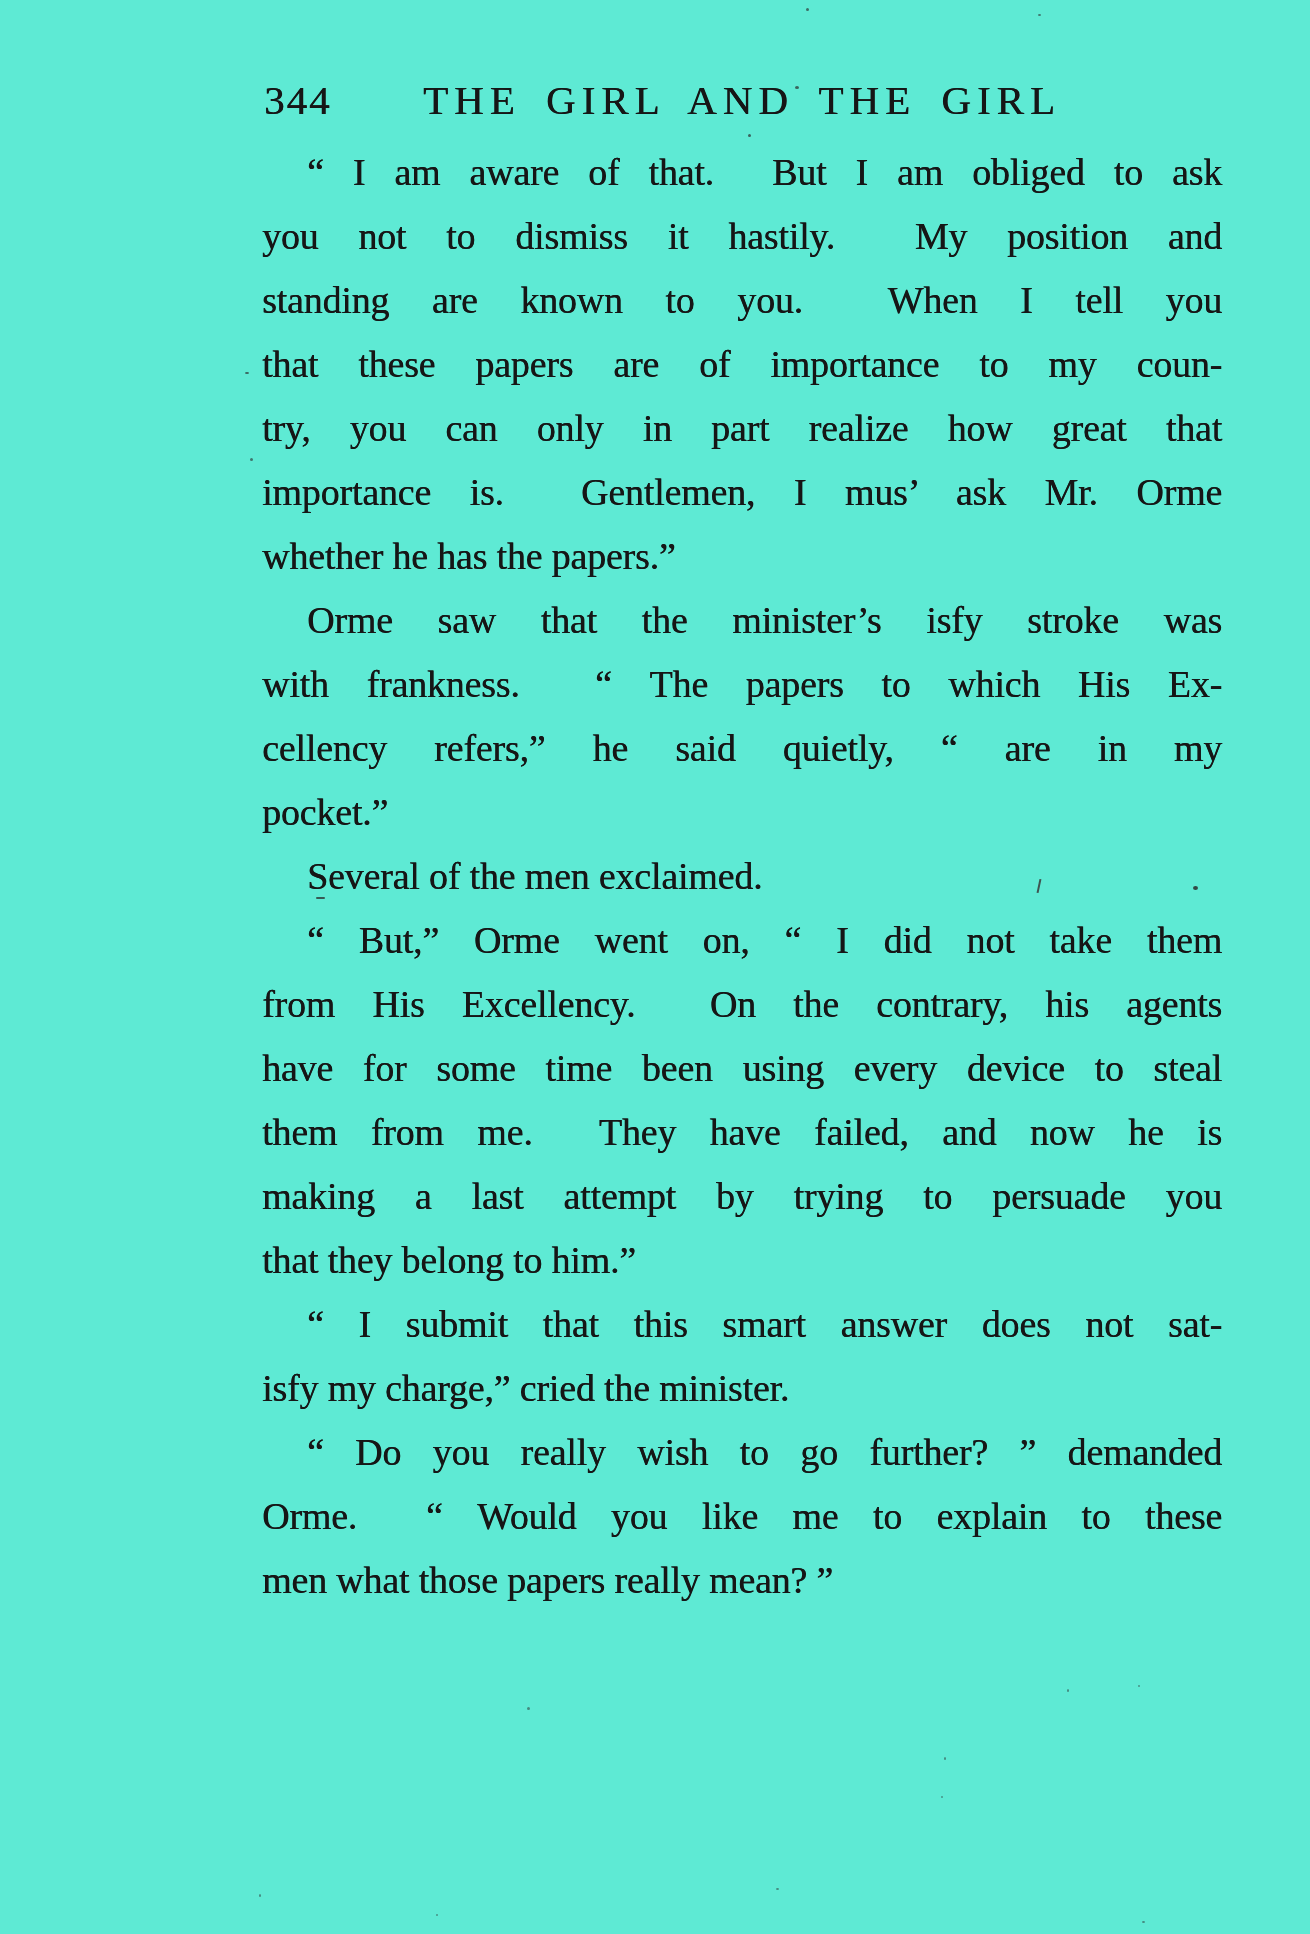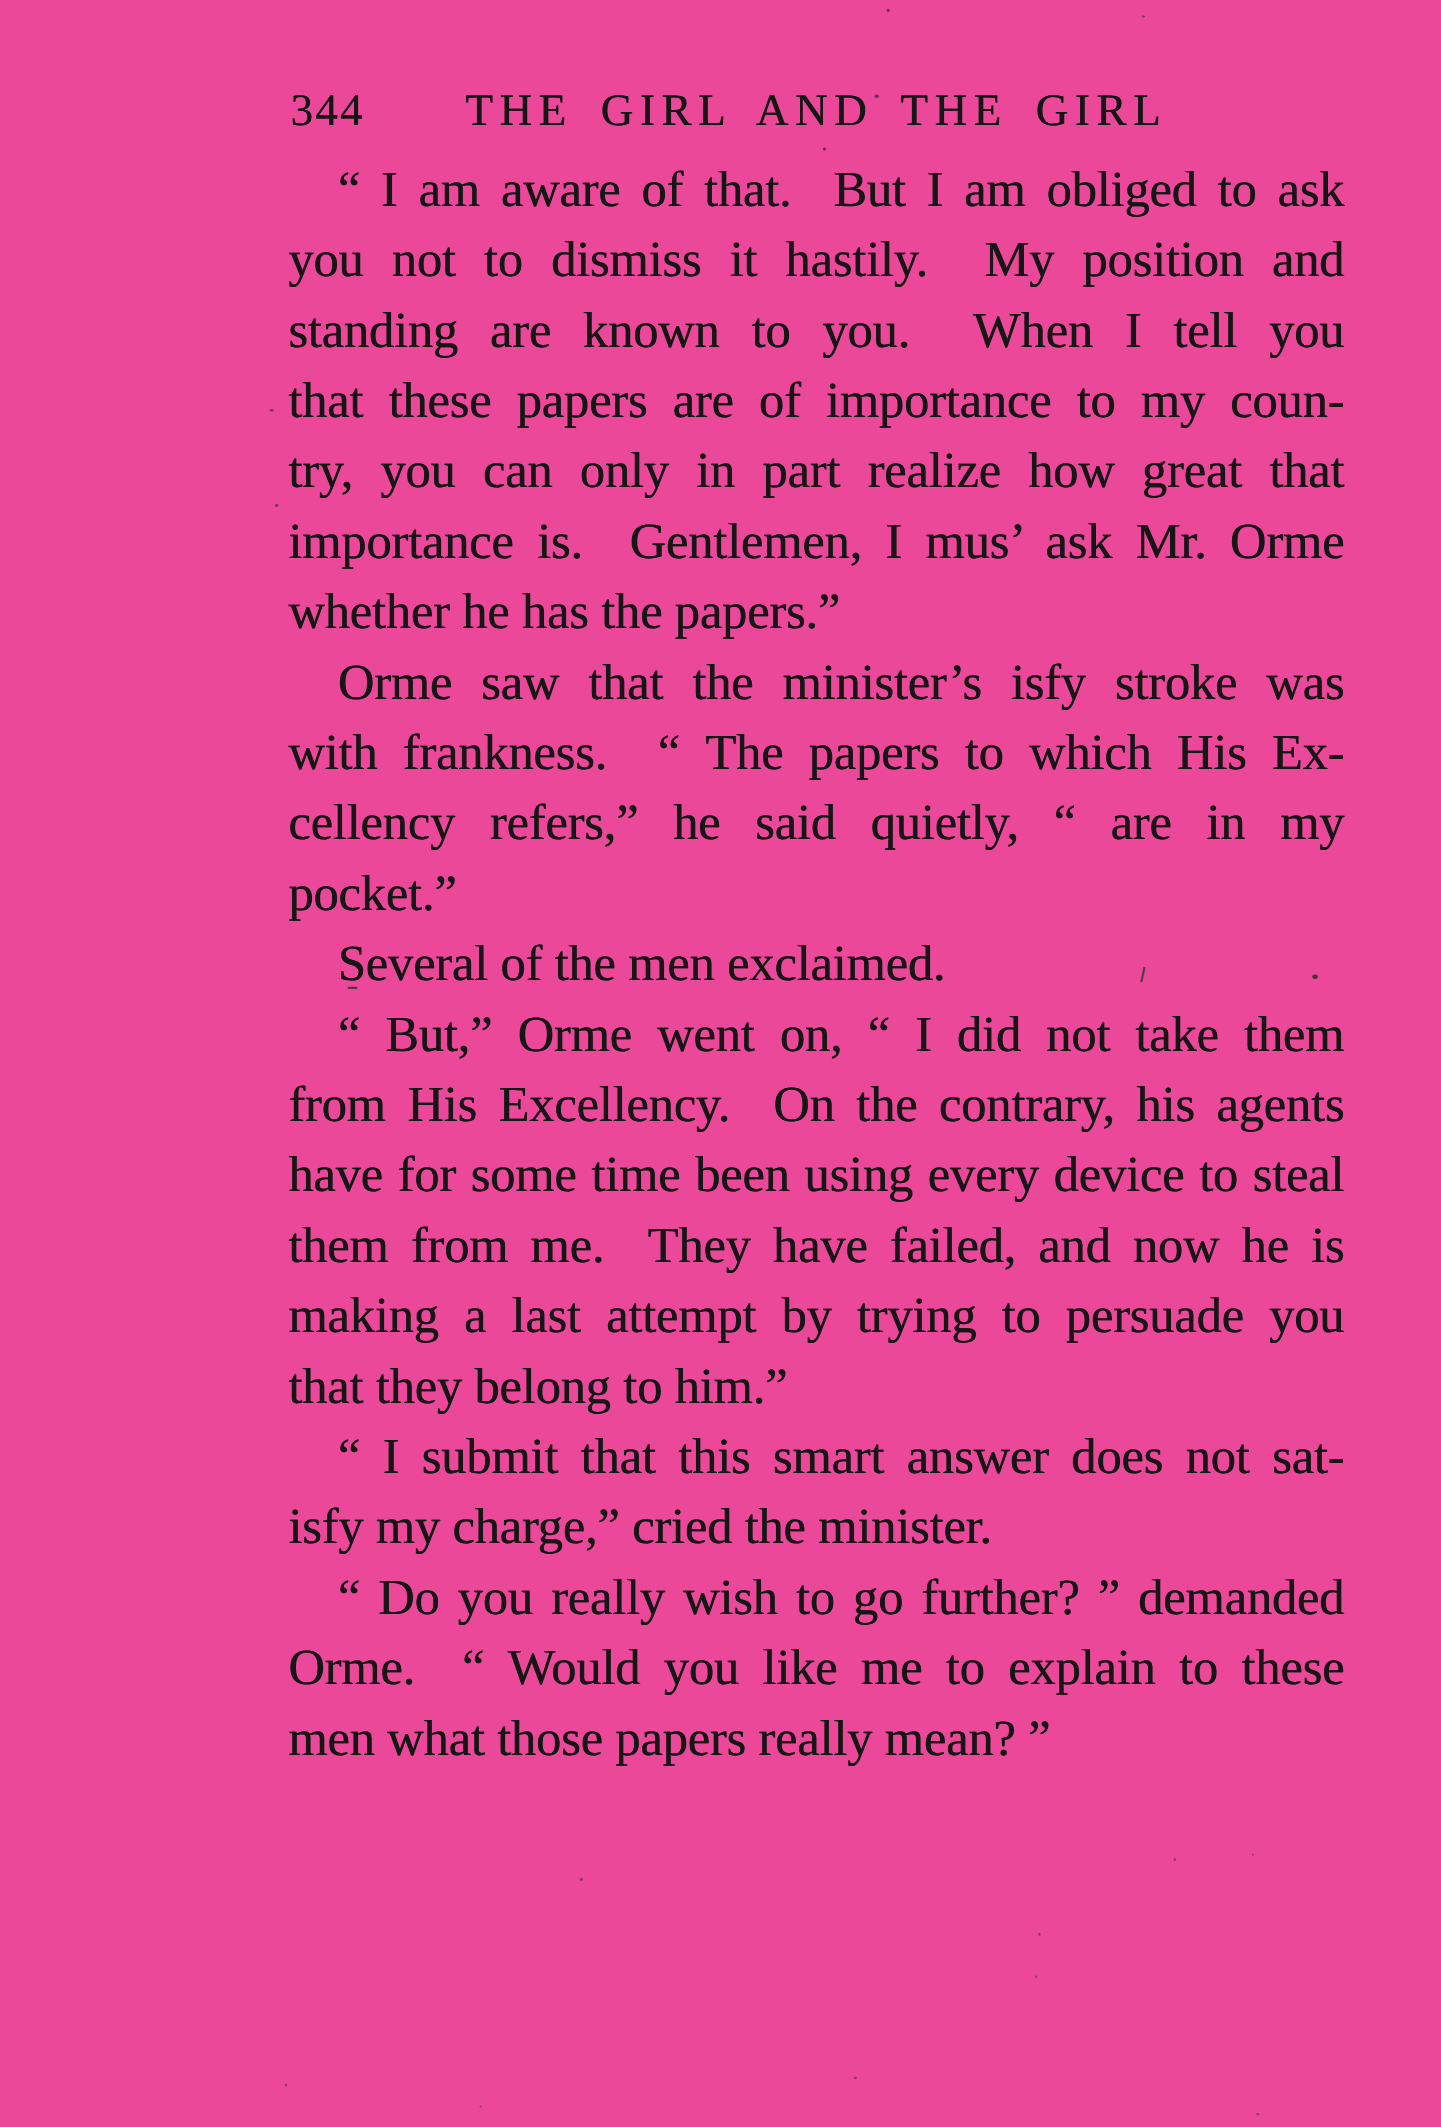--- a/index.html
+++ b/index.html
@@ -11,21 +11,21 @@
     height: 1934px;
     position: relative;
     background: #ffffff;
     overflow: hidden;
     font-family: "Liberation Serif", serif;
     color: #161616;
   }
   .scan-page {
     position: absolute;
     inset: 0;
-    background: #ec4899;
+    background: #5eead4;
   }
   
   .inked {
     text-shadow: 0.4px 0 0 currentColor;
   }
   .page-header {
     position: absolute;
     top: 76px;
     left: 262px;
     width: 960px;
@@ -42,21 +42,21 @@
   .running-title {
     text-align: center;
     letter-spacing: 6px;
     word-spacing: 9px;
   }
   .body-text {
     position: absolute;
     top: 140px;
     left: 262px;
     width: 960px;
-    font-size: 46px;
+    font-size: 38px;
     line-height: 64px;
     letter-spacing: -0.2px;
   }
   .line {
     height: 64px;
     text-align: justify;
     text-align-last: justify;
     text-justify: inter-word;
   }
   .line.indent {

